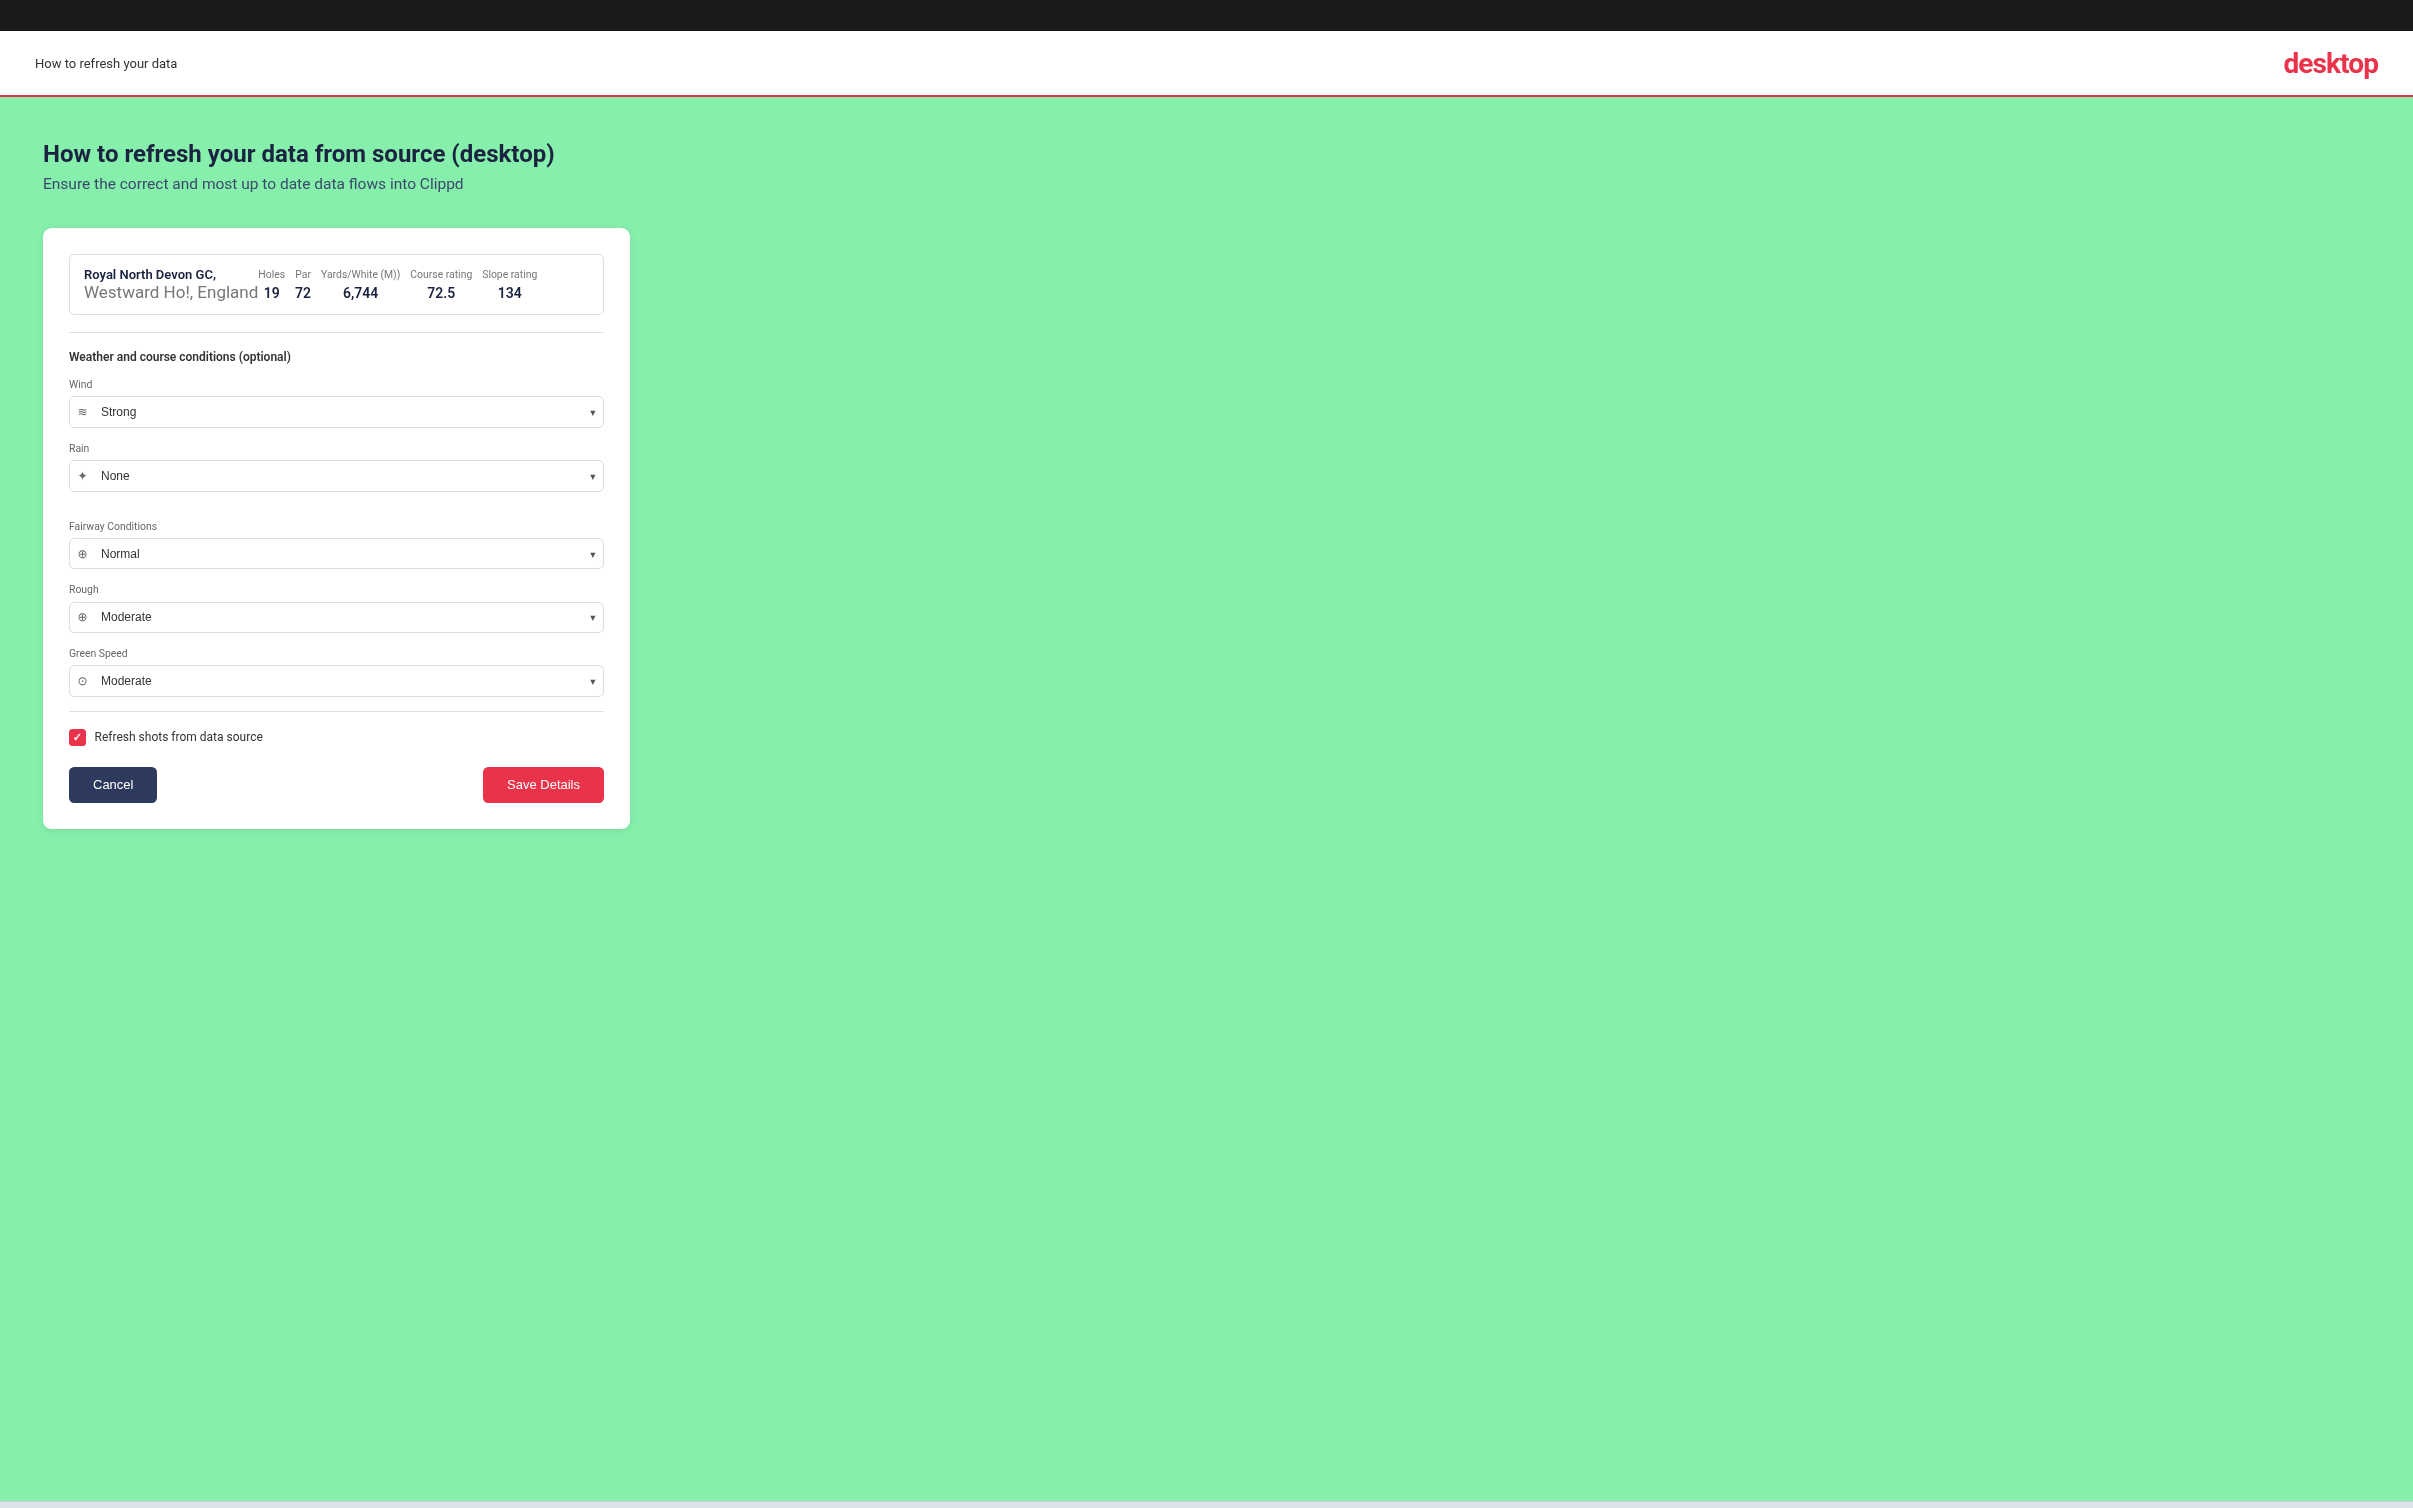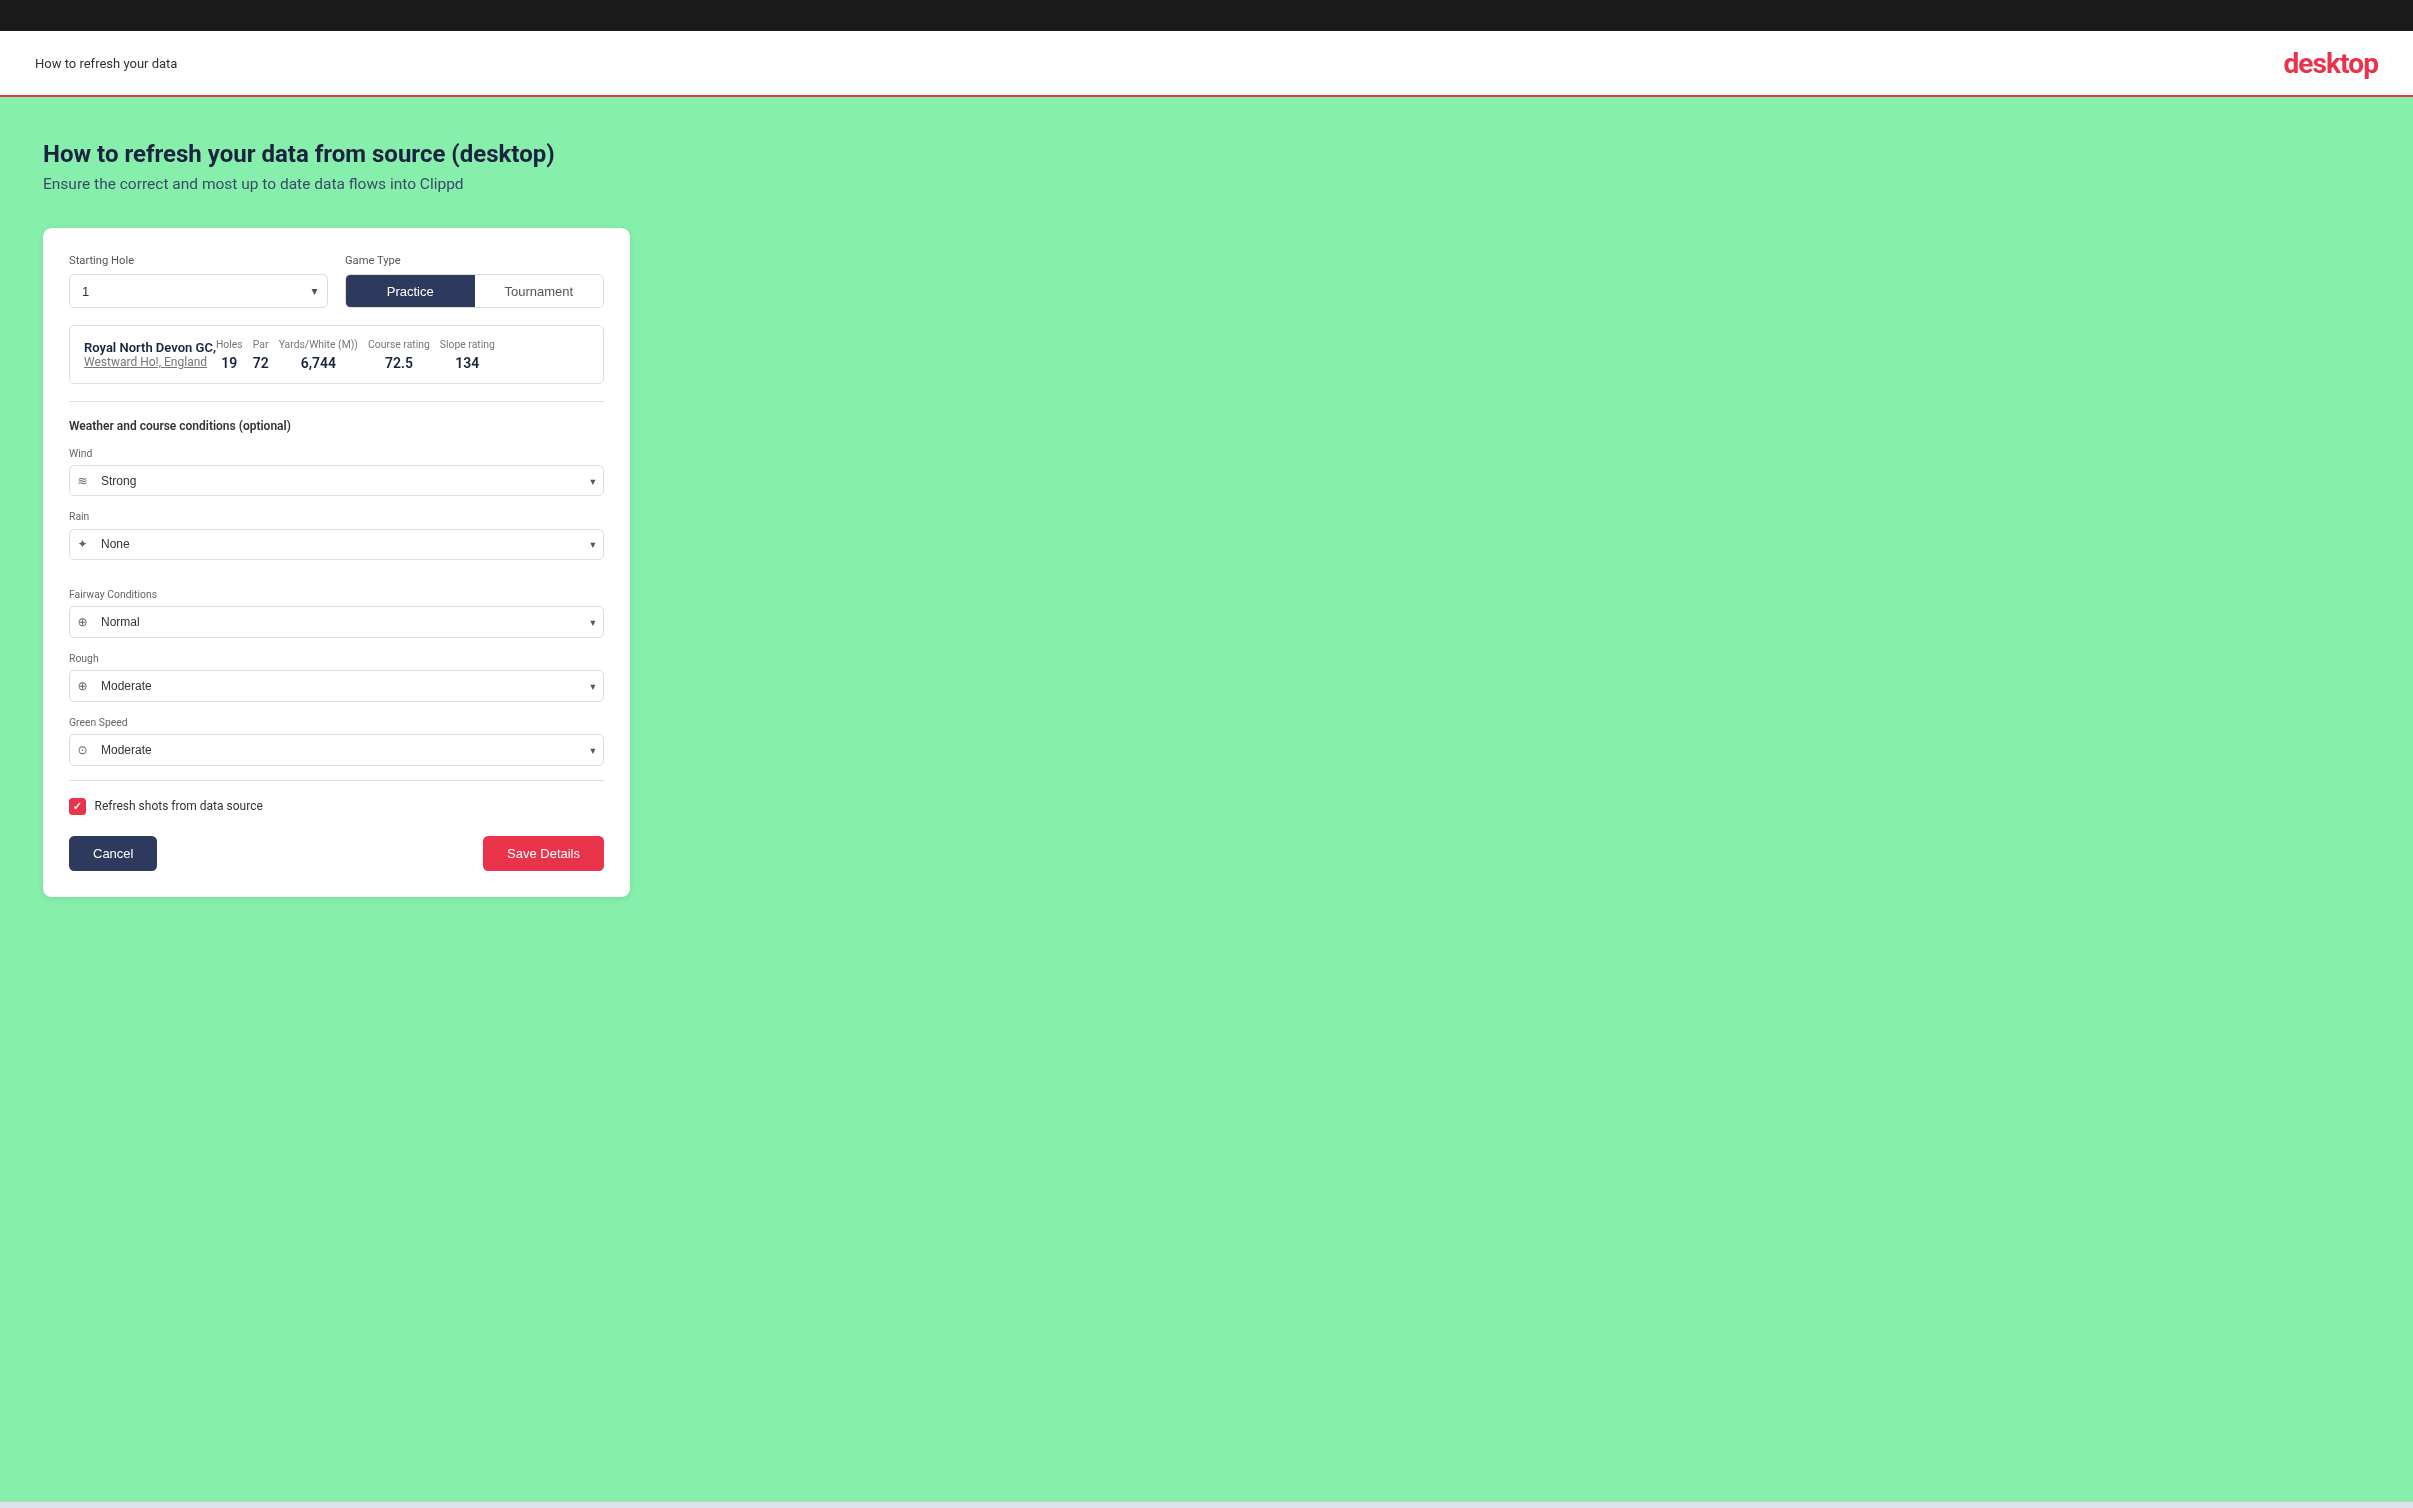--- a/index.html
+++ b/index.html
@@ -132,23 +132,22 @@
       display: flex;
       align-items: center;
       justify-content: flex-start;
     }
     .course-name {
       font-size: 13px;
       font-weight: 600;
       color: #1a2340;
     }
     .course-location {
-      font-size: 12px;
+      font-size: 17px;
       color: #777;
-      text-decoration: underline;
     }
     .course-stats {
       display: flex;
       gap: 10px;
     }
     .course-stat {
       text-align: center;
     }
     .course-stat-label {
       font-size: 10.4px;
@@ -298,37 +297,20 @@
   <span class="logo">desktop</span>
 </div>
 
 <div class="main-content">
   <h1 class="page-title">How to refresh your data from source (desktop)</h1>
   <p class="page-subtitle">Ensure the correct and most up to date data flows into Clippd</p>
 
   <div class="content-area">
     <div class="form-panel">
 
-      <div class="form-row">
-        <div class="form-group">
-          <label class="form-label">Starting Hole</label>
-          <div class="select-wrapper">
-            <select>
-              <option>1</option>
-            </select>
-          </div>
-        </div>
-        <div class="form-group">
-          <label class="form-label">Game Type</label>
-          <div class="game-type-buttons">
-            <button class="game-btn active">Practice</button>
-            <button class="game-btn inactive">Tournament</button>
-          </div>
-        </div>
-      </div>
 
       <div class="course-info">
         <div class="course-header">
           <div>
             <div class="course-name">Royal North Devon GC,</div>
             <div class="course-location">Westward Ho!, England</div>
           </div>
           <div class="course-stats">
             <div class="course-stat">
               <div class="course-stat-label">Holes</div>

